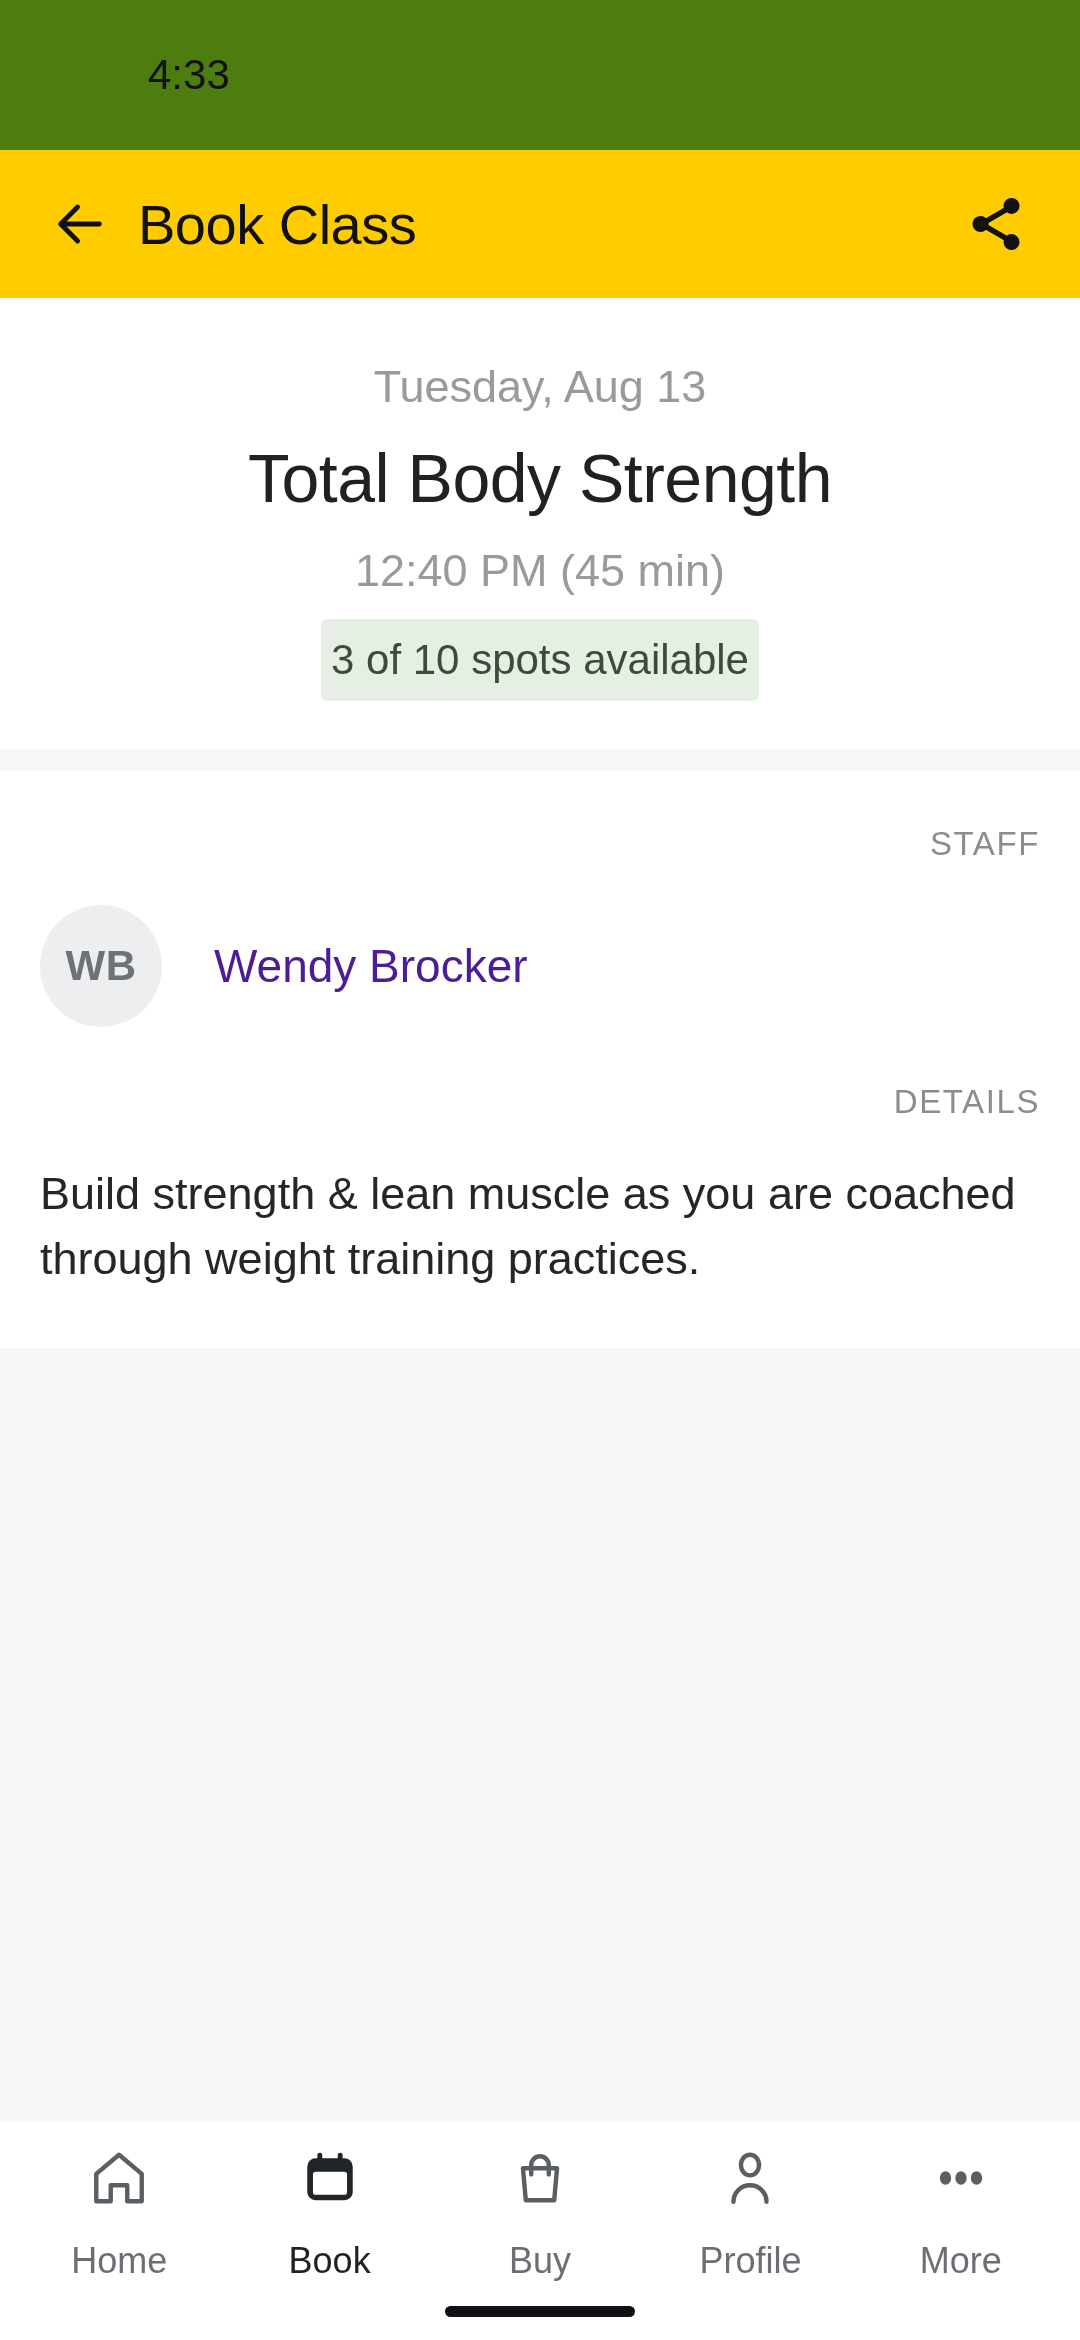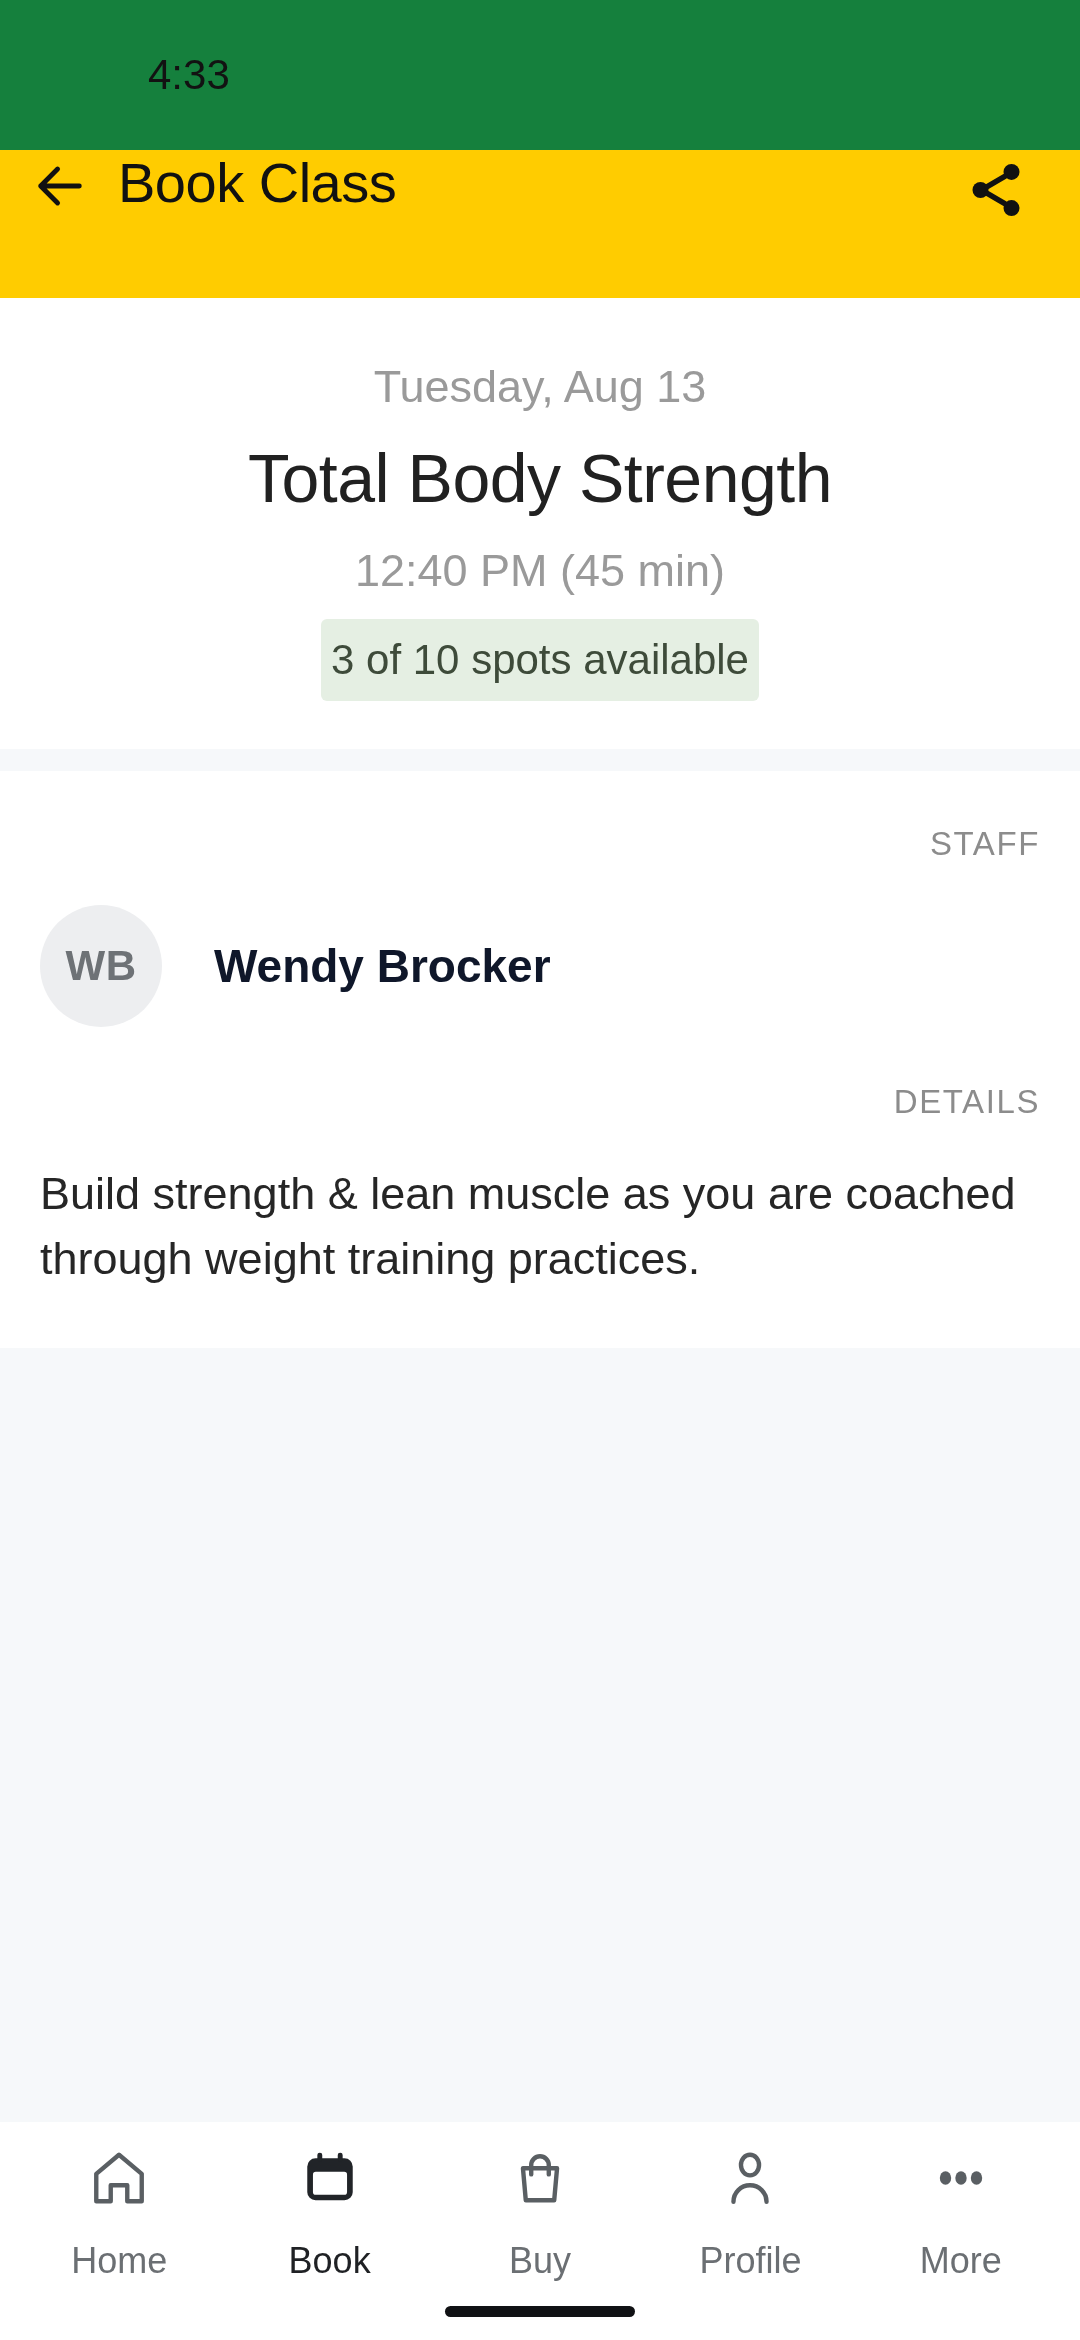--- a/index.html
+++ b/index.html
@@ -6,36 +6,36 @@
   html, body {
     width:1080px; height:2340px;
     background:#ffffff;
     font-family:"Liberation Sans", sans-serif;
     overflow:hidden;
   }
   .phone { width:1080px; height:2340px; display:flex; flex-direction:column; background:#ffffff; }
 
   
   .statusbar {
-    background:#15803d;
+    background:#4d7c0f;
     height:150px;
     display:flex; align-items:center;
     padding:0 0 0 148px;
     flex:0 0 auto;
   }
   .statusbar .clock {
     font-size:42px; color:#121212; letter-spacing:0px; font-weight:400;
   }
 
   
   .appbar {
     background:#FFCC00;
     height:148px;
-    display:flex; align-items:flex-start;
-    padding:0 44px 0 24px;
+    display:flex; align-items:center;
+    padding:0 44px 0 44px;
     flex:0 0 auto;
   }
   .back-btn {
     width:72px; height:72px; display:flex; align-items:center; justify-content:center;
     flex:0 0 auto; cursor:pointer;
   }
   .appbar-title {
     font-size:56px; color:#111111; font-weight:400; margin-left:22px;
     white-space:nowrap; letter-spacing:-0.5px;
   }
@@ -92,21 +92,21 @@
   .avatar {
     width:122px; height:122px; border-radius:50%;
     background:#EDEEF0;
     display:flex; align-items:center; justify-content:center;
     flex:0 0 auto;
   }
   .avatar-initials {
     font-size:42px; color:#6E7276; font-weight:700; letter-spacing:0.5px;
   }
   .staff-name {
-    font-size:46px; color:#0f172a; margin-left:52px; font-weight:700;
+    font-size:46px; color:#4c1d95; margin-left:52px; font-weight:400;
   }
   .details-body {
     font-size:45px; color:#262626; line-height:1.45; margin-top:40px;
     font-weight:400;
   }
 
   
   .filler { background:#F6F8FA; flex:1 1 auto; min-height:0; }
 
   

